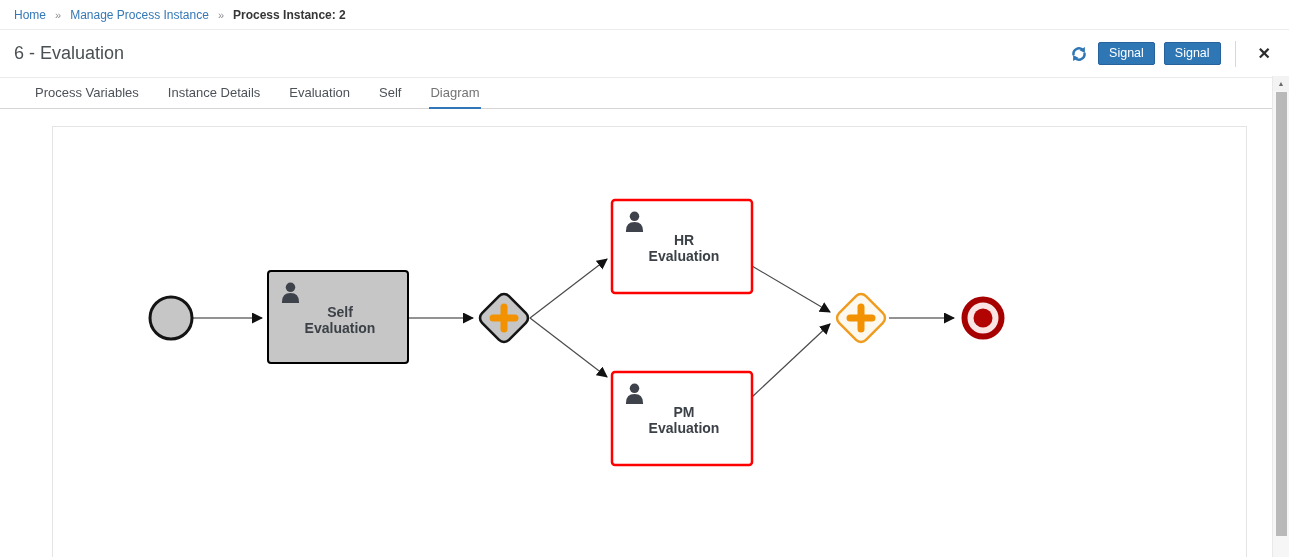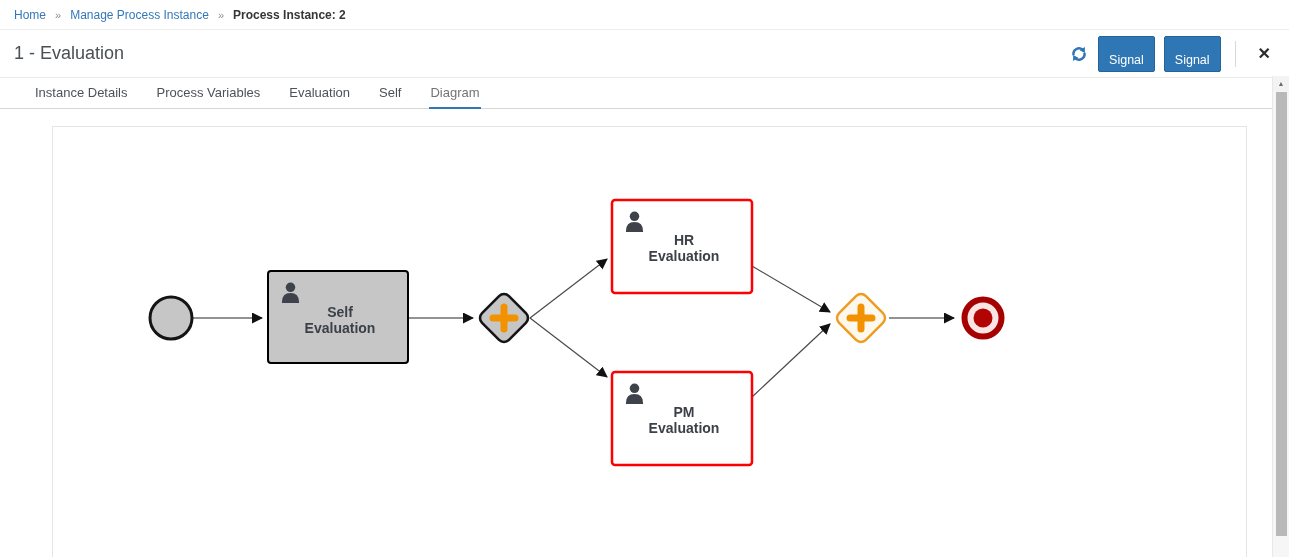--- a/index.html
+++ b/index.html
@@ -13,21 +13,21 @@
   .crumb-sep  { color:#8b8d8f; font-size:11px; }
   .crumb-current { color:#363636; font-weight:bold; }
 
   
   .title-bar { height:48px; display:flex; align-items:center;
                padding:0 12px 0 14px; border-bottom:1px solid #ebebeb; }
   .page-title { font-size:18px; color:#4a5053; }
   .title-actions { margin-left:auto; display:flex; align-items:center; gap:9px; }
   .refresh-btn { background:none; border:none; cursor:pointer; display:flex; align-items:center; padding:2px; }
   .btn { background:#2e76b4; border:1px solid #26629b; color:#fff; font-size:12.5px;
-         padding:16px 10px 4px; border-radius:2px; cursor:pointer;
+         padding:3px 10px 4px; border-radius:2px; cursor:pointer;
          font-family:"Liberation Sans", sans-serif; }
   .v-divider { width:1px; height:26px; background:#d8d8d8; margin:0 7px 0 5px; }
   .close-btn { background:none; border:none; font-size:16px; font-weight:bold;
                color:#2d2d2d; cursor:pointer; padding:0 6px; }
 
   
   .tab-bar { display:flex; gap:27px; padding-left:34px; border-bottom:1px solid #d6d6d6;
              width:1272px; }
   .tab { font-size:13px; color:#4d5258; padding:7px 1px 7px; cursor:pointer;
          border-bottom:2px solid transparent; margin-bottom:-1px; }
@@ -53,40 +53,40 @@
 
 <div class="breadcrumb-bar">
   <a class="crumb-link">Home</a>
   <span class="crumb-sep">»</span>
   <a class="crumb-link">Manage Process Instance</a>
   <span class="crumb-sep">»</span>
   <span class="crumb-current">Process Instance: 2</span>
 </div>
 
 <div class="title-bar">
-  <span class="page-title">1 - Evaluation</span>
+  <span class="page-title">6 - Evaluation</span>
   <div class="title-actions">
     <button class="refresh-btn" title="">
       <svg width="16" height="16" viewBox="0 0 16 16">
         <path d="M2.6 9.2 A5.6 5.6 0 0 1 11.6 3.6" fill="none" stroke="#2e76b4" stroke-width="2.4"></path>
         <polygon points="13.9,1.1 13.9,7.0 8.6,4.2" fill="#2e76b4"></polygon>
         <path d="M13.4 6.8 A5.6 5.6 0 0 1 4.4 12.4" fill="none" stroke="#2e76b4" stroke-width="2.4"></path>
         <polygon points="2.1,14.9 2.1,9.0 7.4,11.8" fill="#2e76b4"></polygon>
       </svg>
     </button>
     <button class="btn">Signal</button>
     <button class="btn">Signal</button>
     <span class="v-divider"></span>
     <button class="close-btn">✕</button>
   </div>
 </div>
 
 <div class="tab-bar">
+  <div class="tab">Process Variables</div>
   <div class="tab">Instance Details</div>
-  <div class="tab">Process Variables</div>
   <div class="tab">Evaluation</div>
   <div class="tab">Self</div>
   <div class="tab active">Diagram</div>
 </div>
 
 <div class="content">
   <div class="diagram-panel">
     <svg width="1193" height="434" viewBox="0 0 1193 434">
       <defs>
         <marker id="arrow" markerUnits="userSpaceOnUse" markerWidth="12" markerHeight="12" refX="10" refY="5.5" orient="auto">

